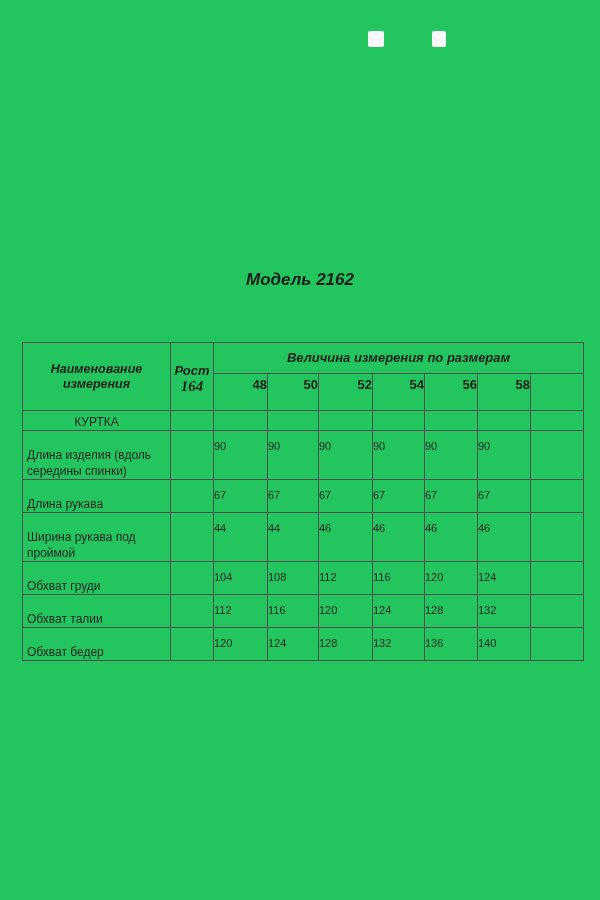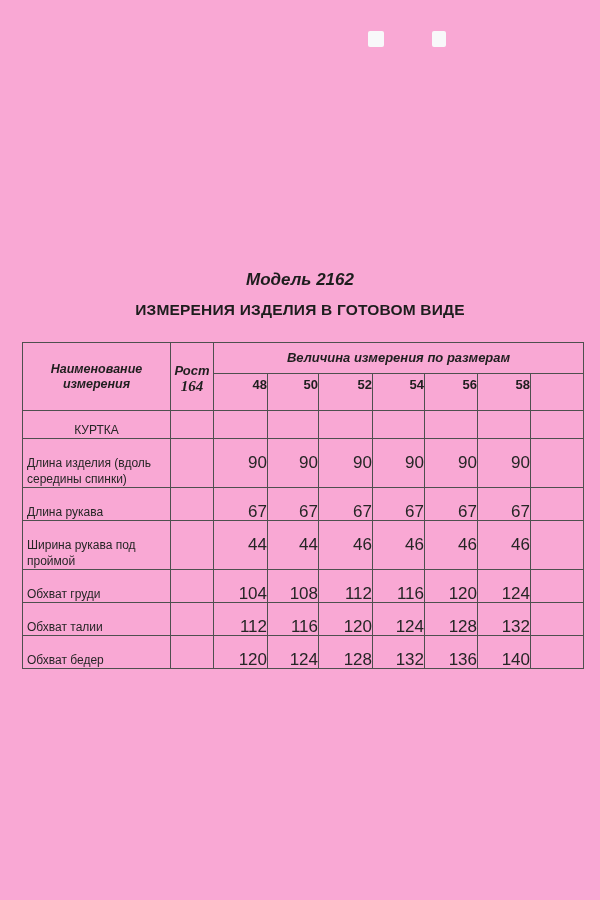--- a/index.html
+++ b/index.html
@@ -2,21 +2,21 @@
 <html><head>
 <meta charset="utf-8">
 <style>
   html, body { margin: 0; padding: 0; }
   body { background: #e9e9e9; }
   .page {
     position: relative;
     width: 600px;
     height: 900px;
     margin: 0 auto;
-    background: #f9a8d4;
+    background: #22c55e;
     overflow: hidden;
     font-family: "Liberation Sans", "DejaVu Sans", sans-serif;
     color: #222;
   }
   .smudge {
     position: absolute;
     background: #f8f8fa;
     border-radius: 2px;
   }
   .smudge.s1 { left: 368px; top: 31px; width: 16px; height: 16px; }
@@ -97,38 +97,37 @@
     font-style: normal;
     padding-top: 3px;
     color: #1f1f1f;
   }
   td.label-cell {
     text-align: left;
     padding: 16px 2px 0 4px;
   }
   td.section-cell {
     text-align: center;
-    padding-top: 11px;
+    padding-top: 3px;
   }
   td.value-cell {
-    text-align: right;
-    padding-top: 16px;
-    font-size: 17px;
+    text-align: left;
+    padding-top: 7px;
+    font-size: 11px;
   }
 </style>
 </head>
 <body>
 
 <div class="page">
 
   <div class="smudge s1"></div>
   <div class="smudge s2"></div>
 
   <div class="title-model">Модель 2162</div>
-  <div class="title-main">ИЗМЕРЕНИЯ ИЗДЕЛИЯ В ГОТОВОМ ВИДЕ</div>
 
   <table class="size-table">
     <colgroup>
       <col style="width:148px">
       <col style="width:43px">
       <col style="width:54px">
       <col style="width:51px">
       <col style="width:54px">
       <col style="width:52px">
       <col style="width:53px">

